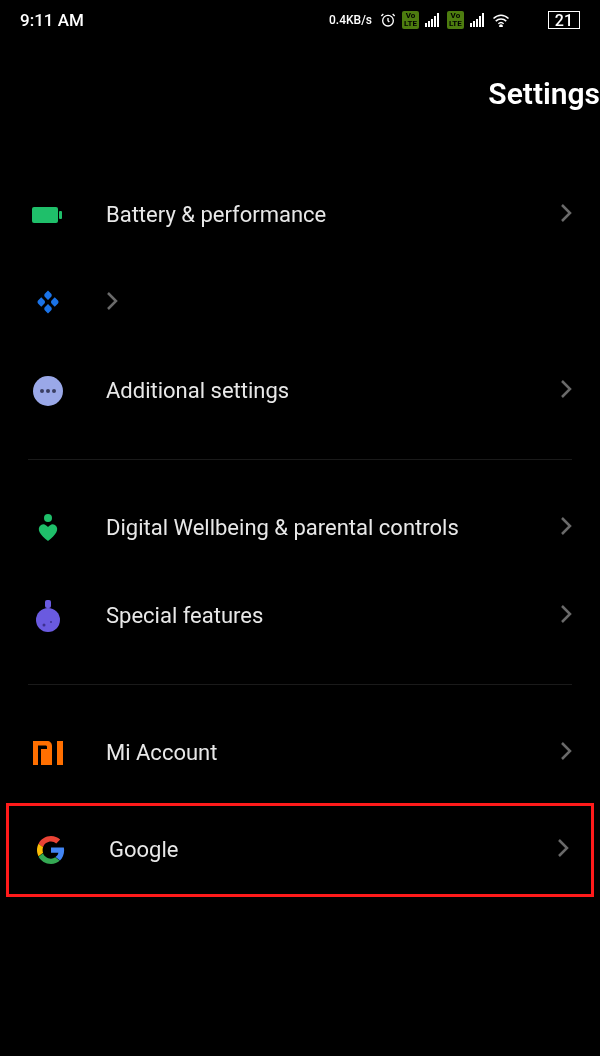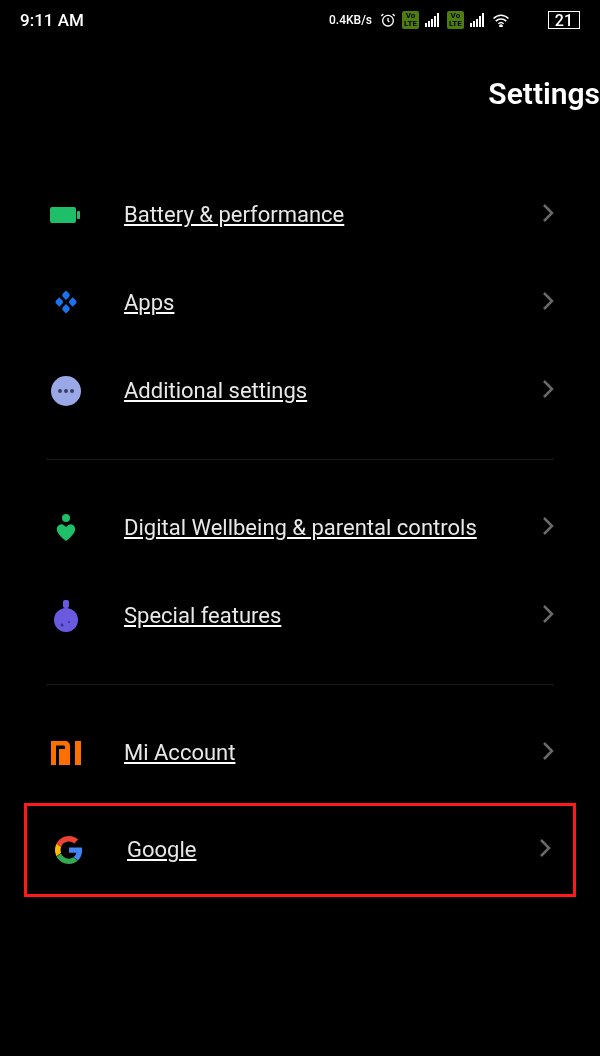--- a/index.html
+++ b/index.html
@@ -24,21 +24,21 @@
     .status-left { display: flex; align-items: center; }
     .status-right { display: flex; align-items: center; gap: 6px; font-size: 14px; }
     .status-right .speed { font-size: 12px; margin-right: 2px; }
     .status-icon { display: inline-flex; align-items: center; }
     .page-title {
       text-align: right;
       font-size: 30px;
       font-weight: 600;
       padding: 36px 0 60px;
     }
-    .settings-list { padding: 0 38px; text-decoration: underline; }
+    .settings-list { padding: 0 20px; }
     .item {
       display: flex;
       align-items: center;
       padding: 24px 8px;
       min-height: 88px;
       position: relative;
     }
     .item-icon {
       width: 40px;
       height: 40px;
@@ -150,21 +150,20 @@
         </svg>
     </span>
   </div>
 
   <div class="item">
     <span class="item-icon">
       <svg width="30" height="30" viewBox="0 0 24 24" fill="#1a73e8">
           <path d="M12 2l2.4 2.4c.8.8.8 2 0 2.8L12 9.6 9.6 7.2c-.8-.8-.8-2 0-2.8L12 2zm5.4 5.4L19.8 9.8c.8.8.8 2 0 2.8L17.4 15 15 12.6c-.8-.8-.8-2 0-2.8l2.4-2.4zM6.6 7.4L9 9.8c.8.8.8 2 0 2.8L6.6 15 4.2 12.6c-.8-.8-.8-2 0-2.8l2.4-2.4zM12 12.8l2.4 2.4c.8.8.8 2 0 2.8L12 20.4l-2.4-2.4c-.8-.8-.8-2 0-2.8l2.4-2.4z"></path>
         </svg>
     </span>
-    <span class="item-label">Apps</span>
     <span class="chevron">
       <svg width="12" height="20" viewBox="0 0 12 20" fill="none" stroke="#6a6a6a" stroke-width="2.5">
           <path d="M2 2l8 8-8 8"></path>
         </svg>
     </span>
   </div>
 
   <div class="item">
     <span class="item-icon">
       <svg width="30" height="30" viewBox="0 0 30 30">

